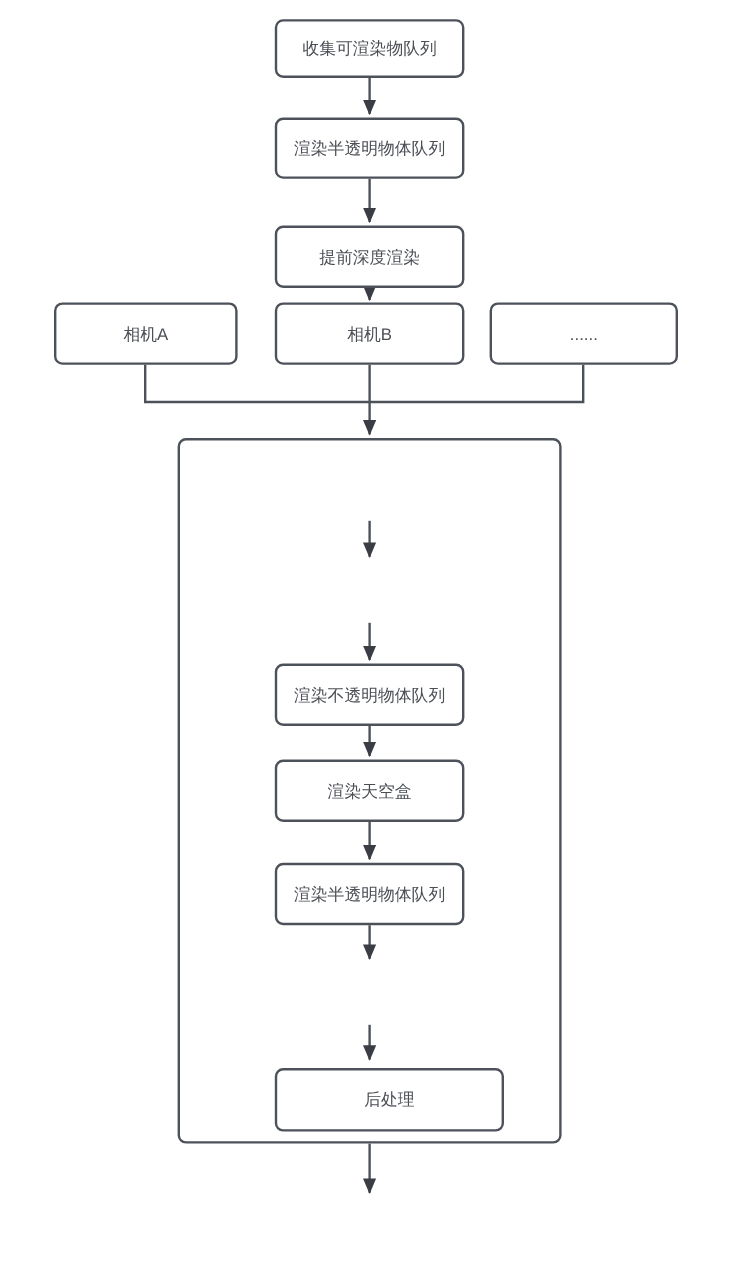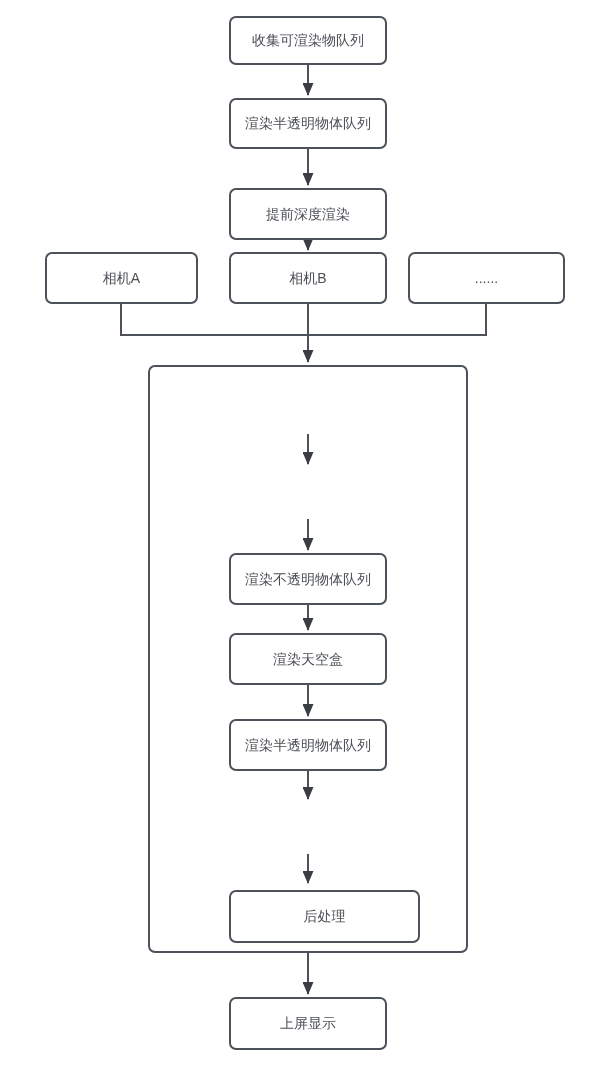--- a/index.html
+++ b/index.html
@@ -87,17 +87,14 @@
 
   <div class="node" style="left:229px;top:719px;width:158px;height:52px">
     <span>渲染半透明物体队列</span>
   </div>
 
 
   <div class="node" style="left:229px;top:890px;width:191px;height:53px">
     <span>后处理</span>
   </div>
 
-  <div class="node" style="left:229px;top:997px;width:158px;height:53px">
-    <span>上屏显示</span>
-  </div>
 
 </div>
 
 </body></html>

